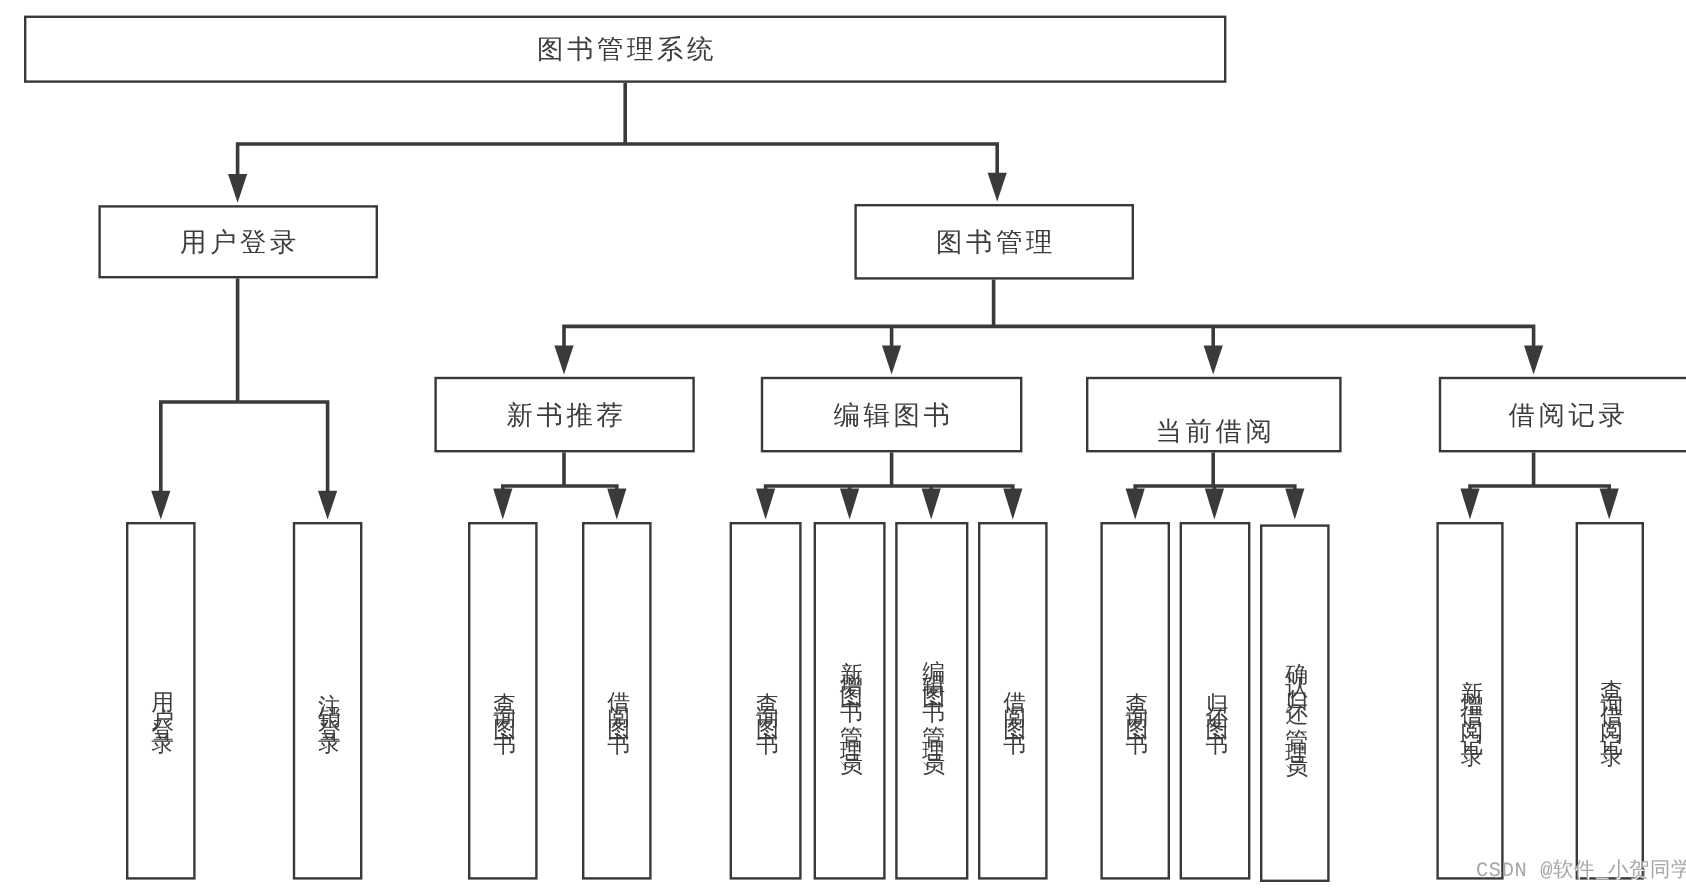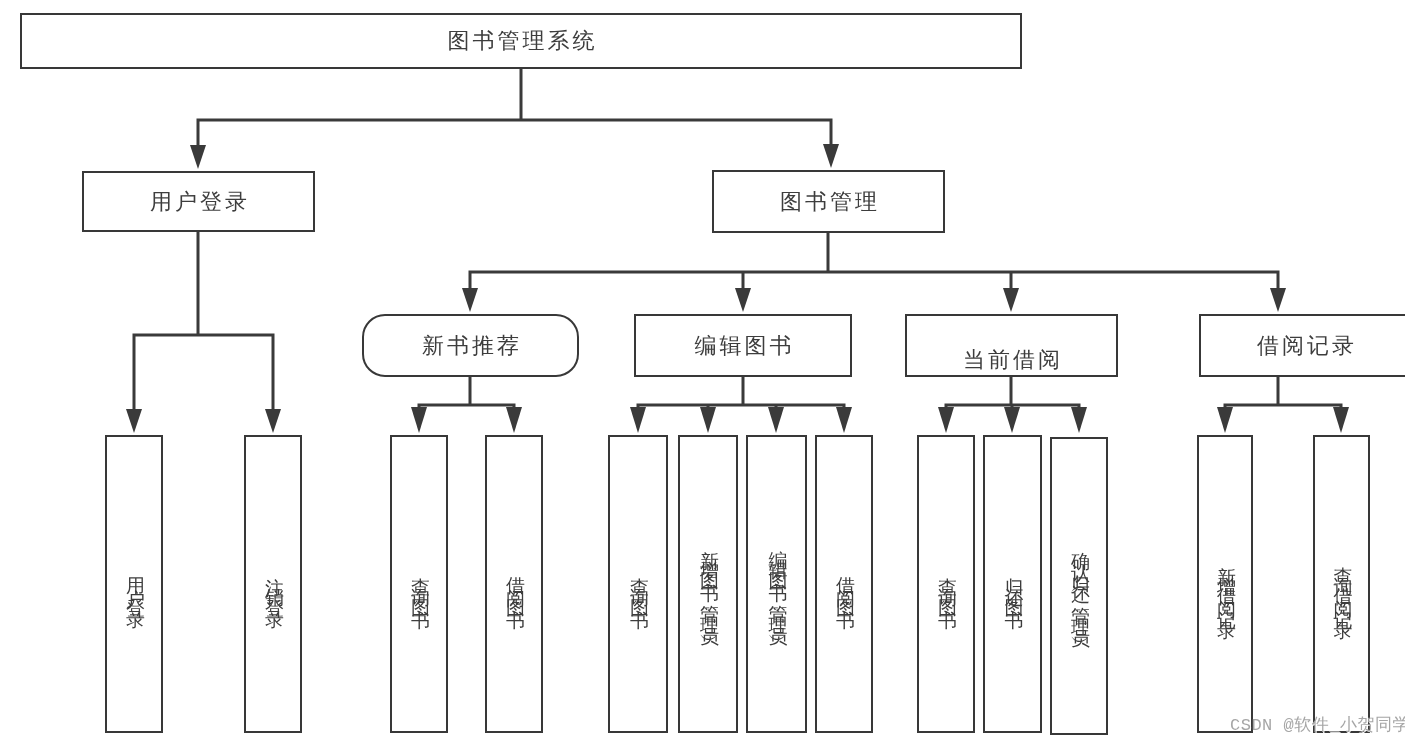--- a/index.html
+++ b/index.html
@@ -79,21 +79,21 @@
     <span class="lbl">图书管理系统</span>
   </div>
 
   <div class="node h" style="left:82px;top:171px;width:233px;height:61px;">
     <span class="lbl">用户登录</span>
   </div>
   <div class="node h" style="left:712px;top:170px;width:233px;height:63px;justify-content:center;">
     <span class="lbl">图书管理</span>
   </div>
 
-  <div class="node h" style="left:362px;top:314px;width:217px;height:63px;border-radius:23px;">
+  <div class="node h" style="left:362px;top:314px;width:217px;height:63px;">
     <span class="lbl">新书推荐</span>
   </div>
   <div class="node h" style="left:634px;top:314px;width:218px;height:63px;">
     <span class="lbl">编辑图书</span>
   </div>
   <div class="node h" style="left:905px;top:314px;width:213px;height:63px;align-items:flex-end;">
     <span class="lbl">当前借阅</span>
   </div>
   <div class="node h" style="left:1172px;top:314px;width:213px;height:63px;margin-left:27px;">
     <span class="lbl">借阅记录</span>

